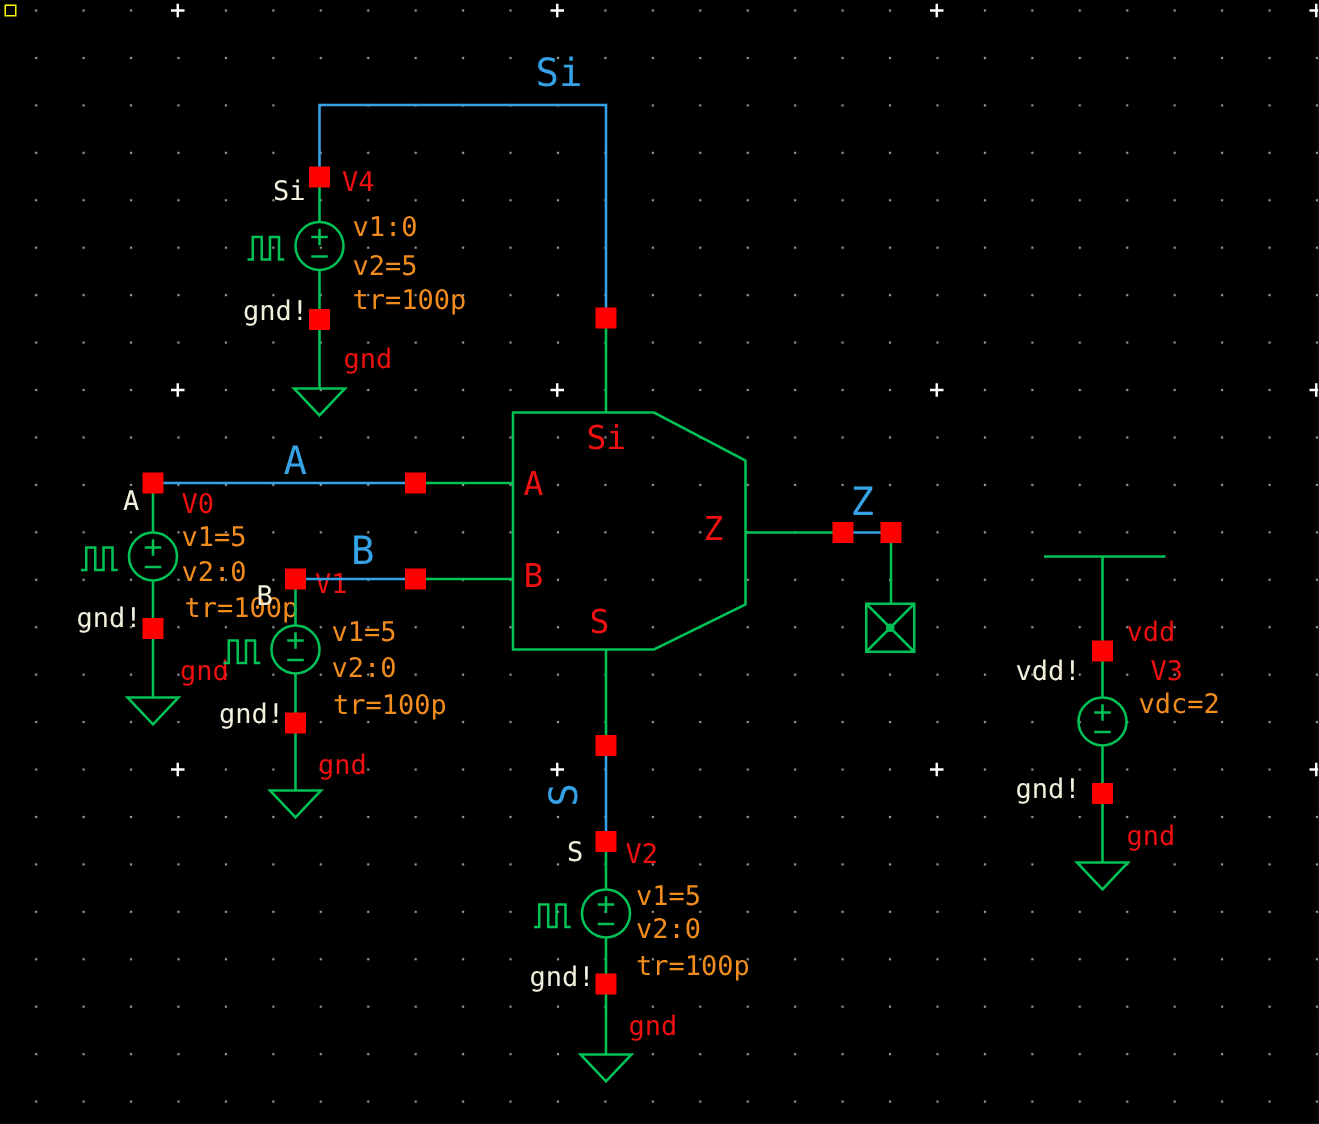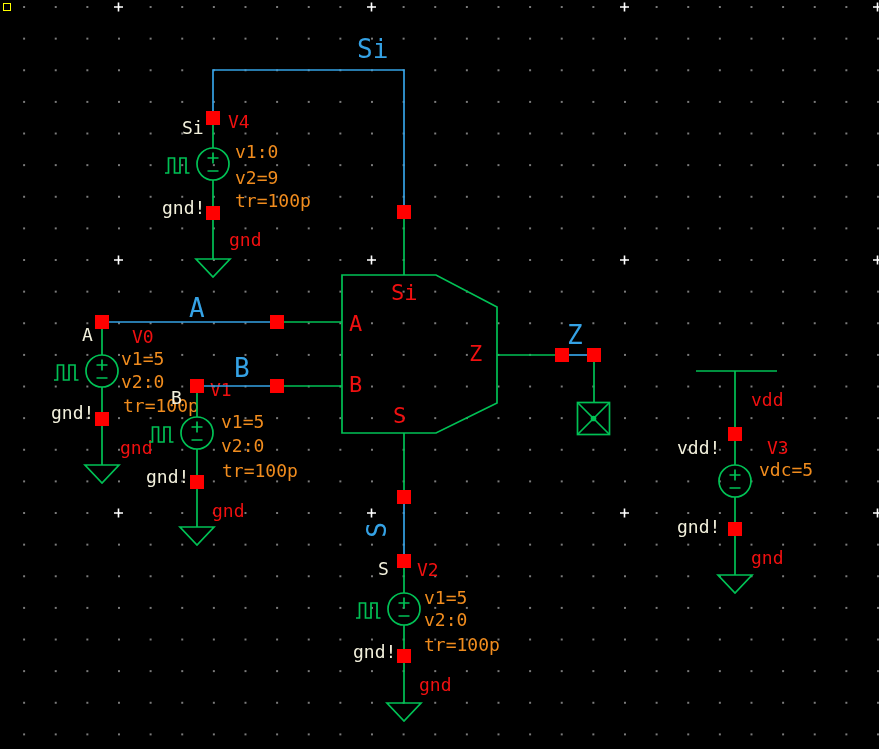--- a/index.html
+++ b/index.html
@@ -38,27 +38,27 @@
 
 <div class="canvas">
   <div class="grid"></div>
   <div class="origin"></div>
 
   <div class="labels">
 
     <div class="lbl white" style="left:182px;top:119px">Si</div>
     <div class="lbl red" style="left:228px;top:113px">V4</div>
     <div class="lbl orange" style="left:235px;top:143px">v1:0</div>
-    <div class="lbl orange" style="left:235px;top:169px">v2=9</div>
+    <div class="lbl orange" style="left:235px;top:169px">v2=5</div>
     <div class="lbl orange" style="left:235px;top:192px">tr=100p</div>
     <div class="lbl white" style="left:162px;top:199px">gnd!</div>
     <div class="lbl red" style="left:229px;top:231px">gnd</div>
 
     <div class="lbl white" style="left:82px;top:326px">A</div>
-    <div class="lbl red" style="left:132px;top:328px">V0</div>
+    <div class="lbl red" style="left:121px;top:328px">V0</div>
     <div class="lbl orange" style="left:121px;top:350px">v1=5</div>
     <div class="lbl orange" style="left:121px;top:373px">v2:0</div>
     <div class="lbl orange" style="left:123px;top:397px">tr=100p</div>
     <div class="lbl white" style="left:51px;top:404px">gnd!</div>
     <div class="lbl red" style="left:120px;top:439px">gnd</div>
 
     <div class="lbl white" style="left:171px;top:389px">B</div>
     <div class="lbl red" style="left:210px;top:381px">V1</div>
     <div class="lbl orange" style="left:221px;top:413px">v1=5</div>
     <div class="lbl orange" style="left:221px;top:437px">v2:0</div>
@@ -67,24 +67,24 @@
     <div class="lbl red" style="left:212px;top:502px">gnd</div>
 
     <div class="lbl white" style="left:378px;top:560px">S</div>
     <div class="lbl red" style="left:417px;top:561px">V2</div>
     <div class="lbl orange" style="left:424px;top:589px">v1=5</div>
     <div class="lbl orange" style="left:424px;top:611px">v2:0</div>
     <div class="lbl orange" style="left:424px;top:636px">tr=100p</div>
     <div class="lbl white" style="left:353px;top:643px">gnd!</div>
     <div class="lbl red" style="left:419px;top:676px">gnd</div>
 
-    <div class="lbl red" style="left:751px;top:391px">vdd</div>
+    <div class="lbl red" style="left:751px;top:413px">vdd</div>
     <div class="lbl white" style="left:677px;top:439px">vdd!</div>
     <div class="lbl red" style="left:767px;top:439px">V3</div>
-    <div class="lbl orange" style="left:759px;top:461px">vdc=5</div>
+    <div class="lbl orange" style="left:759px;top:461px">vdc=2</div>
     <div class="lbl white" style="left:677px;top:518px">gnd!</div>
     <div class="lbl red" style="left:751px;top:549px">gnd</div>
 
     <div class="lbl blue" style="left:357px;top:36px">Si</div>
     <div class="lbl blue" style="left:189px;top:295px">A</div>
     <div class="lbl blue" style="left:234px;top:355px">B</div>
     <div class="lbl blue" style="left:567px;top:322px">Z</div>
     <div class="lbl blue rot90" style="left:369px;top:517px">S</div>
 
     <div class="lbl muxlbl" style="left:391px;top:282px">Si</div>

